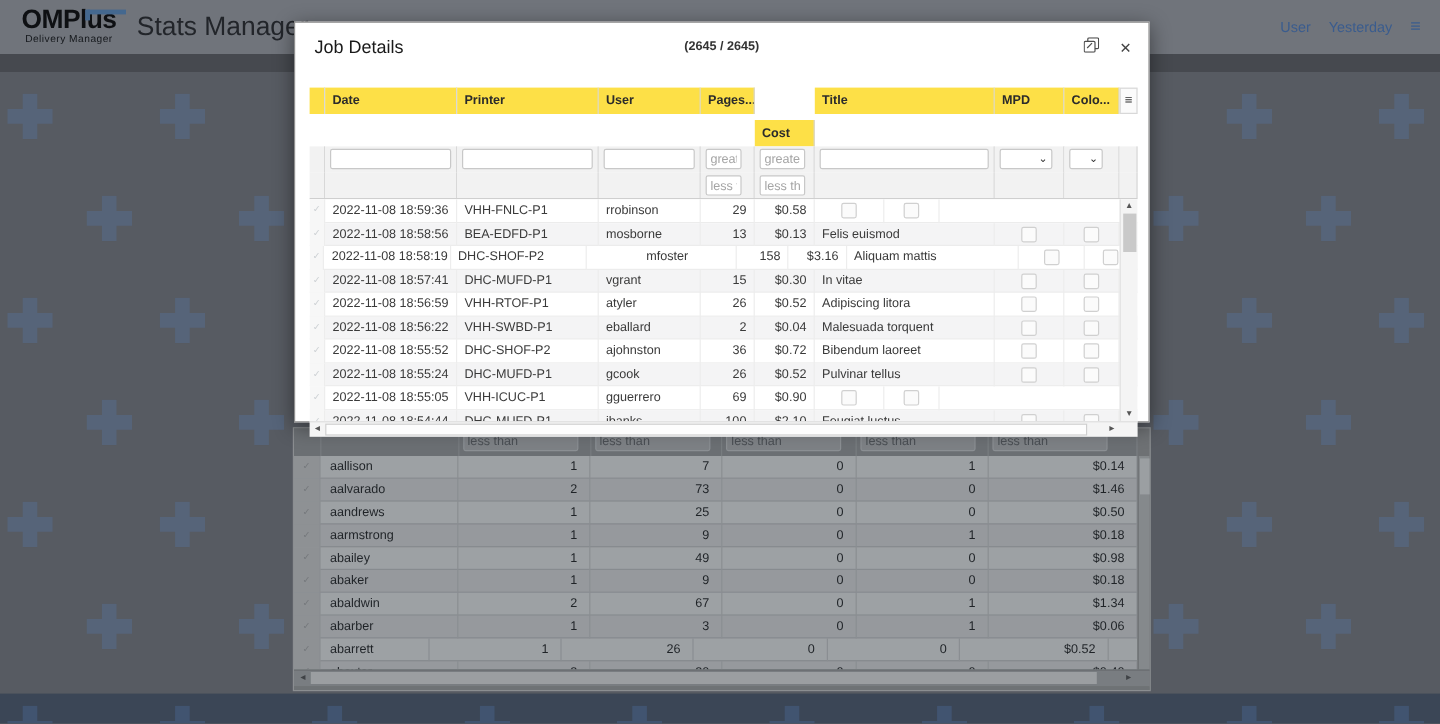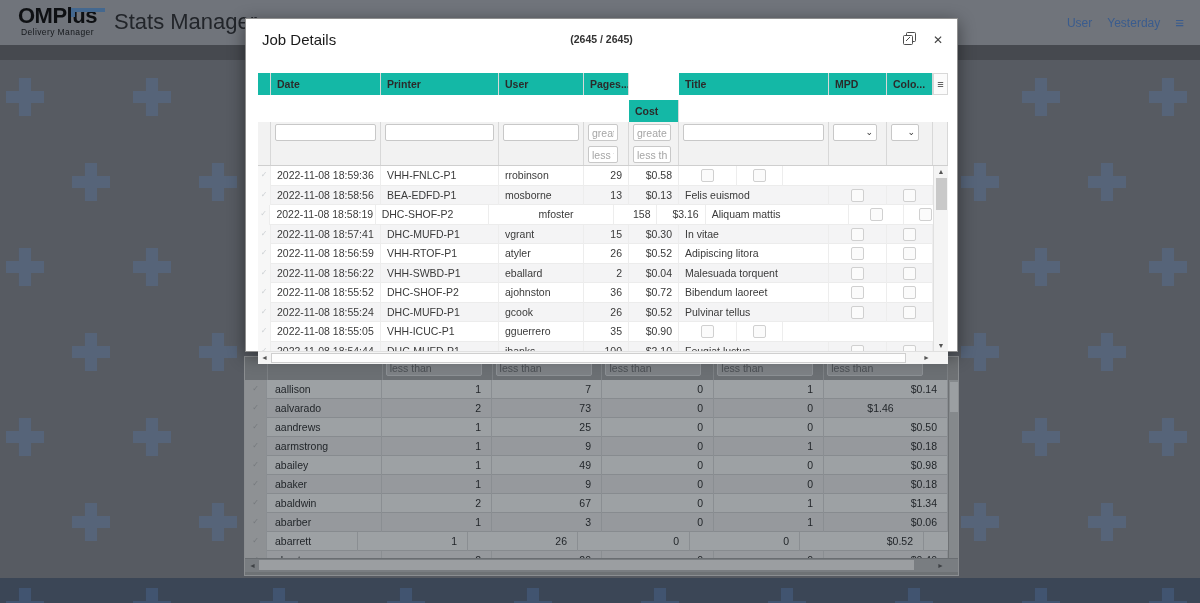--- a/index.html
+++ b/index.html
@@ -50,21 +50,21 @@
   
   .modal{position:absolute;left:245px;top:18px;width:713px;height:334px;background:#ffffff;
     border:1px solid #8f8f8f;box-sizing:border-box;box-shadow:0 4px 16px rgba(0,0,0,0.45);z-index:10;}
   .mheader{position:relative;height:40px;display:flex;align-items:center;padding:0 16px;}
   .mtitle{font-size:15px;color:#1a1a1a;}
   .mcount{position:absolute;left:0;right:0;text-align:center;font-size:10.5px;font-weight:bold;color:#333;}
   .mh-icons{position:absolute;right:14px;top:12px;display:flex;gap:17px;align-items:center;}
   .mh-close{font-size:12px;color:#444;line-height:14px;}
   .mgrid{position:absolute;left:12px;top:54px;width:690px;height:263px;font-size:10.5px;}
   .mrow{display:flex;}
-  .mh-cell{height:22px;line-height:22px;background:#14b8a6;border-right:1px solid #d8d8d8;
+  .mh-cell{height:22px;line-height:22px;background:#fde047;border-right:1px solid #d8d8d8;
     font-weight:bold;color:#2b2b2b;padding-left:6px;box-sizing:border-box;overflow:hidden;white-space:nowrap;}
   .mh-menu{width:15px;height:22px;background:#fbfbfb;border:1px solid #d8d8d8;box-sizing:border-box;
     text-align:center;line-height:20px;font-size:11px;color:#333;}
   .mf-cell{height:22px;background:#f2f2f2;border-right:1px solid #d8d8d8;box-sizing:border-box;position:relative;}
   .mf-cell.r2{height:21px;}
   .mf-cell input{position:absolute;left:4px;top:2px;height:17px;background:#fff;border:1px solid #c8c8c8;
     border-radius:2px;font-size:10.5px;color:#444;padding:0 3px;box-sizing:border-box;}
   .mgrid input::placeholder{color:#a5a5a5;opacity:1;}
   .selbox{position:absolute;left:4px;top:2px;height:17px;background:#fff;border:1px solid #c8c8c8;border-radius:2px;box-sizing:border-box;}
   .selbox .chev{position:absolute;right:3px;top:2px;font-size:9px;color:#333;}
@@ -205,21 +205,21 @@
         <div class="bg-cell num" style="width: 110px;">1</div>
         <div class="bg-cell num" style="width: 124px;">$0.14</div>
       </div>
       <div class="bg-row even">
         <div class="bg-cell chk" style="width: 22px;">✓</div>
         <div class="bg-cell name" style="width: 115px;">aalvarado</div>
         <div class="bg-cell num" style="width: 110px;">2</div>
         <div class="bg-cell num" style="width: 110px;">73</div>
         <div class="bg-cell num" style="width: 112px;">0</div>
         <div class="bg-cell num" style="width: 110px;">0</div>
-        <div class="bg-cell num" style="width: 124px; text-align: center;">$1.46</div>
+        <div class="bg-cell num" style="width: 124px;">$1.46</div>
       </div>
       <div class="bg-row odd">
         <div class="bg-cell chk" style="width: 22px;">✓</div>
         <div class="bg-cell name" style="width: 115px;">aandrews</div>
         <div class="bg-cell num" style="width: 110px;">1</div>
         <div class="bg-cell num" style="width: 110px;">25</div>
         <div class="bg-cell num" style="width: 112px;">0</div>
         <div class="bg-cell num" style="width: 110px;">0</div>
         <div class="bg-cell num" style="width: 124px;">$0.50</div>
       </div>
@@ -460,21 +460,21 @@
           <div class="md-cell num" style="width: 50px;">$0.52</div>
           <div class="md-cell" style="width: 150px;">Pulvinar tellus</div>
           <div class="md-cell ck" style="width: 58px;"><span class="cb"></span></div>
           <div class="md-cell ck" style="width: 46px;"><span class="cb"></span></div>
         </div>
         <div class="m-datarow odd">
           <div class="md-cell chk" style="width: 13px;">✓</div>
           <div class="md-cell" style="width: 110px;">2022-11-08 18:55:05</div>
           <div class="md-cell" style="width: 118px;">VHH-ICUC-P1</div>
           <div class="md-cell" style="width: 85px;">gguerrero</div>
-          <div class="md-cell num" style="width: 45px;">35</div>
+          <div class="md-cell num" style="width: 45px;">69</div>
           <div class="md-cell num" style="width: 50px;">$0.90</div>
           <div class="md-cell ck" style="width: 58px;"><span class="cb"></span></div>
           <div class="md-cell ck" style="width: 46px;"><span class="cb"></span></div>
         </div>
         <div class="m-datarow even">
           <div class="md-cell chk" style="width: 13px;">✓</div>
           <div class="md-cell" style="width: 110px;">2022-11-08 18:54:44</div>
           <div class="md-cell" style="width: 118px;">DHC-MUFD-P1</div>
           <div class="md-cell" style="width: 85px;">jbanks</div>
           <div class="md-cell num" style="width: 45px;">100</div>

